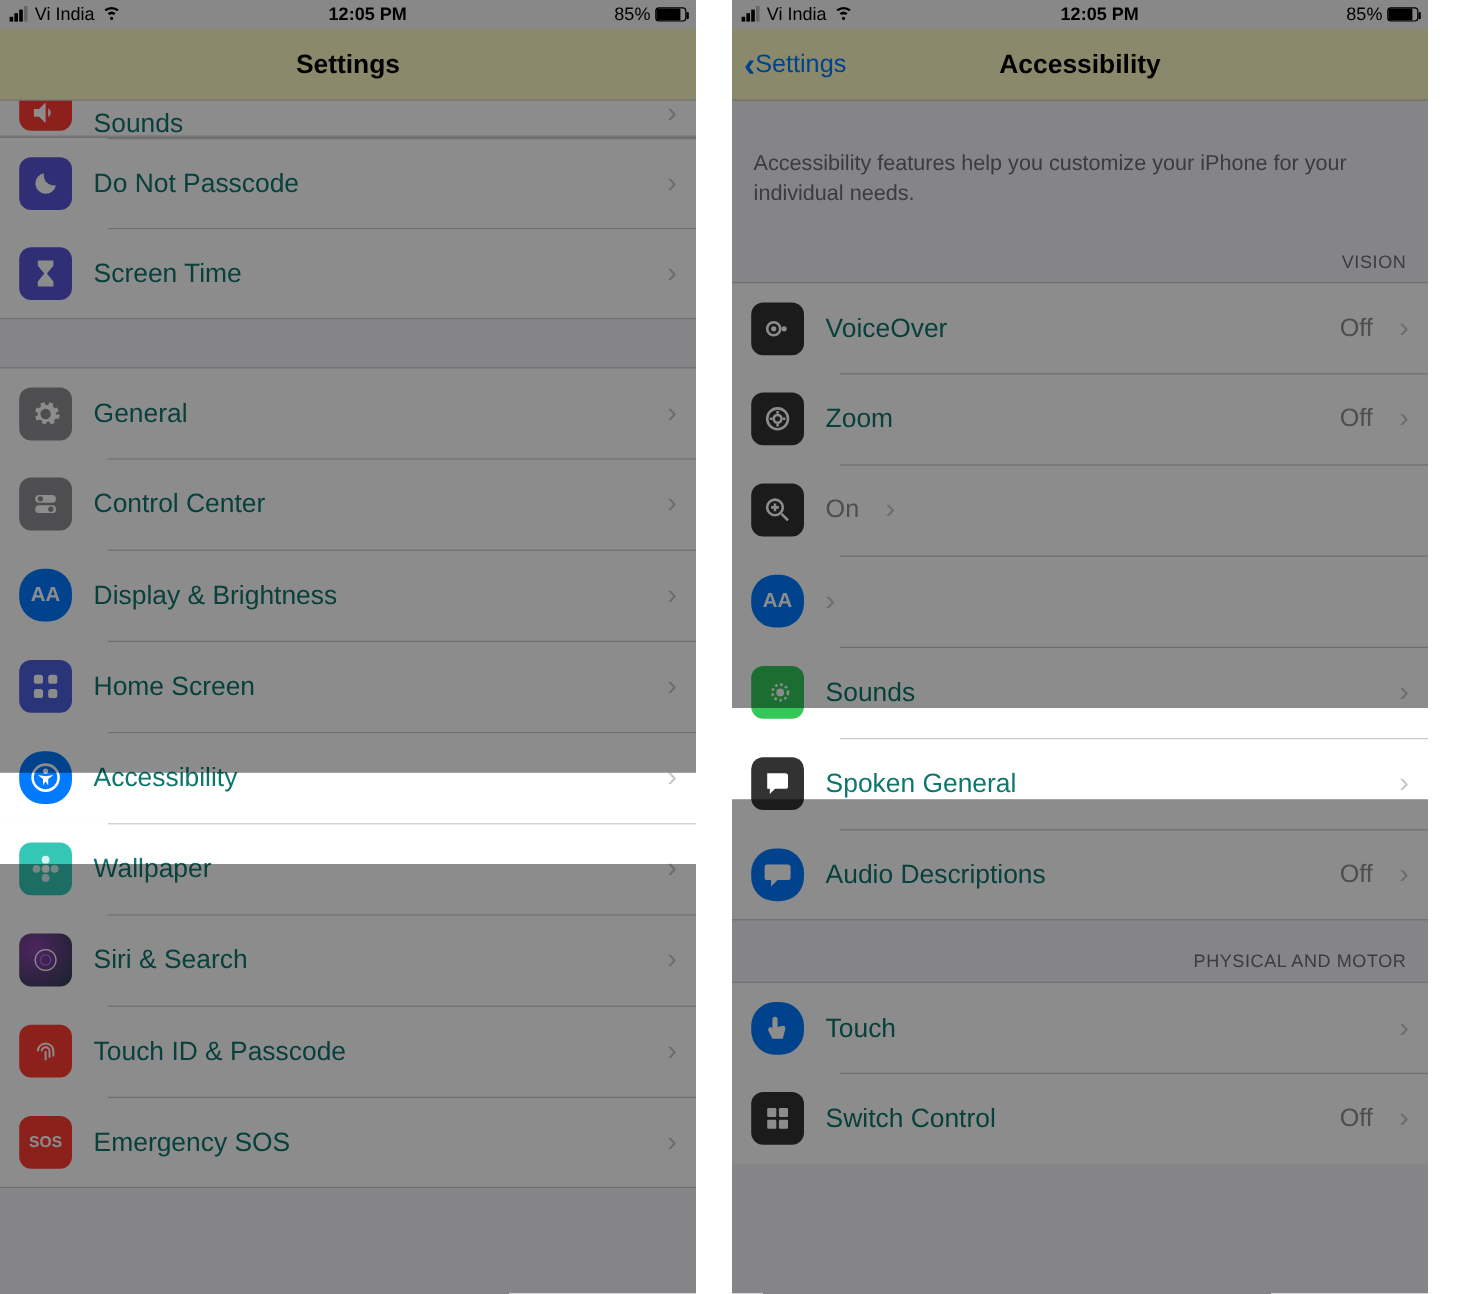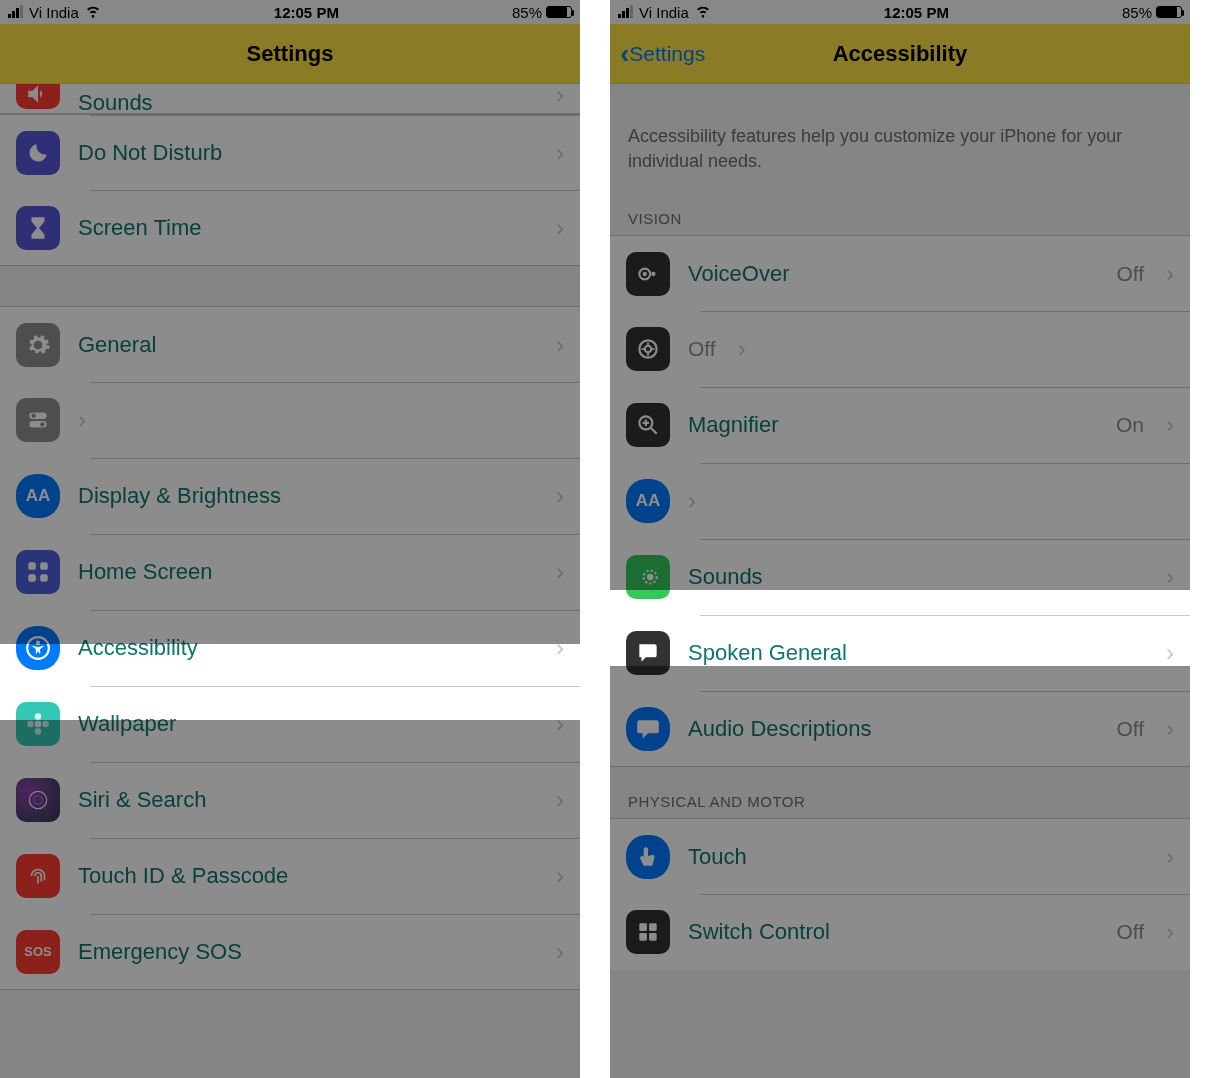--- a/index.html
+++ b/index.html
@@ -44,21 +44,21 @@
   .sig-bars span:nth-child(2){height:7px}
   .sig-bars span:nth-child(3){height:10px}
   .sig-bars span:nth-child(4){height:13px;background:#bbb}
   .wifi-glyph { font-size: 15px; }
   .batt { width: 26px; height: 12px; border:1px solid #000; border-radius:3px; position:relative; }
   .batt::after { content:""; position:absolute; right:-3px; top:3px; width:2px; height:6px; background:#000; border-radius:1px;}
   .batt-fill { height:100%; width:85%; background:#000; border-radius:1px; }
   
   .nav {
     height: 60px;
-    background: #fde047;
+    background: #fef9c3;
     border-bottom: 1px solid #c8c8cc;
     display: flex;
     align-items: center;
     justify-content: center;
     position: relative;
   }
   .nav-title { font-size: 22px; font-weight: 600; }
   .nav-back {
     position: absolute; left: 10px;
     color: #007aff;
@@ -68,20 +68,21 @@
   .nav-back .chev { font-size: 28px; line-height: 1; font-weight:600; margin-right: -2px; }
   
   .list { }
   .group-gap { height: 40px; }
   .group-header {
     font-size: 15px;
     color: #6d6d72;
     text-transform: uppercase;
     letter-spacing: 0.5px;
     padding: 26px 18px 8px 18px;
+    text-align: right;
   }
   .group-description {
     font-size: 18px;
     color: #6d6d72;
     padding: 40px 18px 10px 18px;
     line-height: 1.4;
   }
   .row {
     background: #fff;
     display: flex;
@@ -176,21 +177,21 @@
       <div class="label">Sounds</div>
       <span class="chevron">›</span>
     </div>
 
     <div class="row group-top">
       <div class="icon ic-purple">
         <svg viewBox="0 0 24 24" fill="#fff">
             <path d="M20 13.3A8 8 0 0110.7 4 8 8 0 1020 13.3z"></path>
           </svg>
       </div>
-      <div class="label">Do Not Disturb</div>
+      <div class="label">Do Not Passcode</div>
       <span class="chevron">›</span>
     </div>
     <div class="row group-bot">
       <div class="icon ic-purple">
         <svg viewBox="0 0 24 24" fill="#fff">
             <path d="M6 2h12v4l-5 6 5 6v4H6v-4l5-6-5-6V2z"></path>
           </svg>
       </div>
       <div class="label">Screen Time</div>
       <span class="chevron">›</span>
@@ -209,20 +210,21 @@
     </div>
     <div class="row">
       <div class="icon ic-gray">
         <svg viewBox="0 0 24 24" fill="#fff">
             <rect x="4" y="5" width="16" height="6" rx="3"></rect>
             <rect x="4" y="13" width="16" height="6" rx="3"></rect>
             <circle cx="8" cy="8" r="2" fill="#8e8e93"></circle>
             <circle cx="16" cy="16" r="2" fill="#8e8e93"></circle>
           </svg>
       </div>
+      <div class="label">Control Center</div>
       <span class="chevron">›</span>
     </div>
     <div class="row">
       <div class="icon ic-blue">
           <span class="txt">AA</span>
         </div>
       <div class="label">Display &amp; Brightness</div>
       <span class="chevron">›</span>
     </div>
     <div class="row">
@@ -345,31 +347,31 @@
     <span class="chevron">›</span>
   </div>
   <div class="row">
     <div class="icon ic-dark">
       <svg viewBox="0 0 24 24" fill="none" stroke="#fff" stroke-width="2">
           <circle cx="12" cy="12" r="8"></circle>
           <circle cx="12" cy="12" r="3"></circle>
           <path d="M12 6v2M12 16v2M6 12h2M16 12h2"></path>
         </svg>
     </div>
+    <div class="label">Zoom</div>
     <div class="value">Off</div>
     <span class="chevron">›</span>
   </div>
   <div class="row">
     <div class="icon ic-dark">
       <svg viewBox="0 0 24 24" fill="none" stroke="#fff" stroke-width="2">
           <circle cx="10" cy="10" r="6"></circle>
           <path d="M15 15l5 5M10 7v6M7 10h6"></path>
         </svg>
     </div>
-    <div class="label">Magnifier</div>
     <div class="value">On</div>
     <span class="chevron">›</span>
   </div>
   <div class="row">
     <div class="icon ic-blue">
         <span class="txt">AA</span>
       </div>
     <span class="chevron">›</span>
   </div>
   <div class="row">

